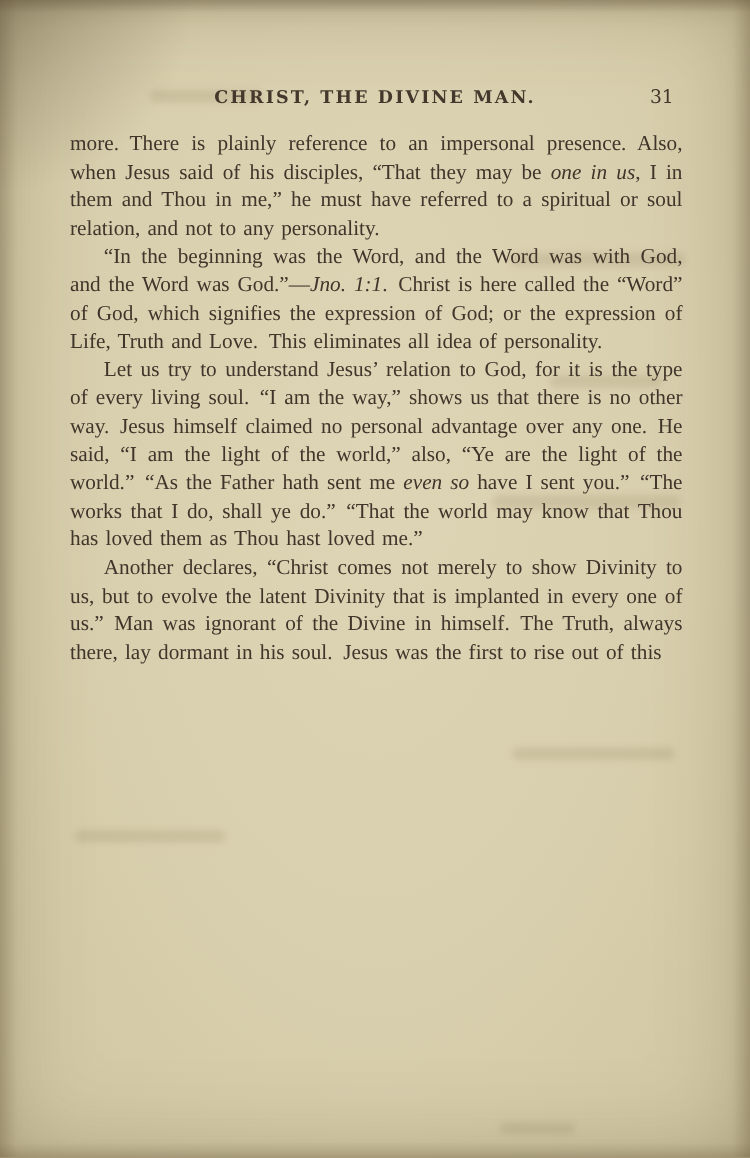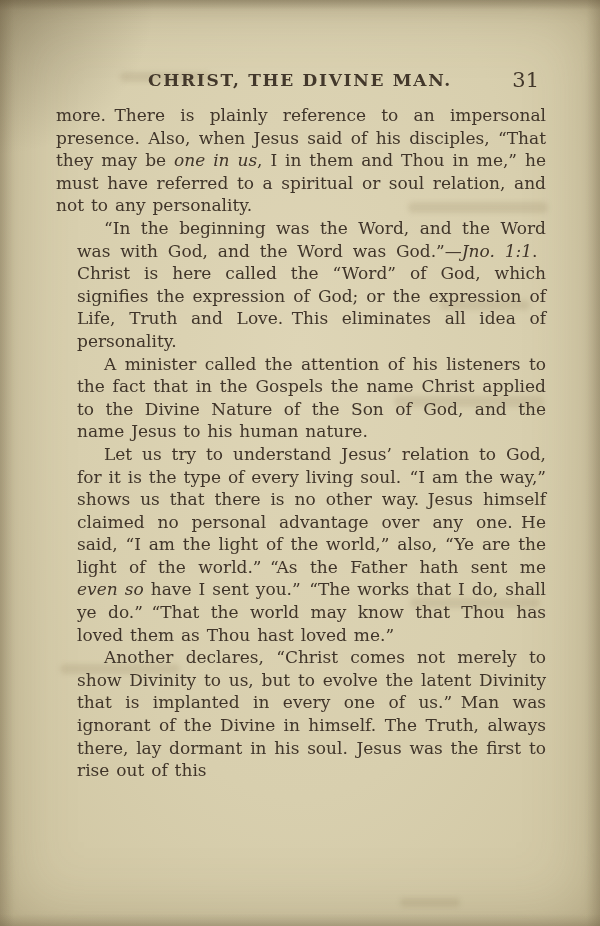--- a/index.html
+++ b/index.html
@@ -37,49 +37,49 @@
     top: 70px;
     left: 57px;
     right: 57px;
     height: 20px;
   }
   .head-title {
     position: absolute;
     left: 0;
     right: 0;
     text-align: center;
-    font-size: 17px;
+    font-size: 14px;
     font-weight: 700;
     letter-spacing: 1.7px;
     color: #43382b;
   }
   .head-pagenum {
     position: absolute;
     right: 4px;
     top: -2px;
-    font-size: 21px;
+    font-size: 15px;
     color: #43382b;
   }
   .page-body {
     position: absolute;
     top: 104px;
     left: 56px;
     width: 490px;
     text-align: justify;
     font-size: 17px;
     line-height: 22.6px;
     word-spacing: 1.5px;
     color: #40352a;
   }
   .para {
     margin: 0;
+    font-family: Liberation Serif, serif;
   }
   .para.indent {
     text-indent: 27px;
-    margin-left: 21px;
   }
   .para em {
     font-style: italic;
   }
   
   .ghost {
     position: absolute;
     filter: blur(2.5px);
     background: rgba(128, 110, 75, 0.16);
     border-radius: 6px;
@@ -101,18 +101,17 @@
 
   <div class="running-head">
     <div class="head-title">CHRIST, THE DIVINE MAN.</div>
     <div class="head-pagenum">31</div>
   </div>
 
   <div class="page-body">
 
   <p class="para"><span>more. There is plainly reference to an impersonal presence. Also, when Jesus said of his disciples, “That they may be </span><em>one in us</em><span>, I in them and Thou in me,” he must have referred to a spiritual or soul relation, and not to any personality.</span></p>
       <p class="para indent"><span>“In the beginning was the Word, and the Word was with God, and the Word was God.”—</span><em>Jno. 1:1</em><span>. Christ is here called the “Word” of God, which signifies the expression of God; or the expression of Life, Truth and Love. This eliminates all idea of personality.</span></p>
-      <p class="para indent"><span>A minister called the attention of his listeners to the fact that in the Gospels the name Christ applied to the Divine Nature of the Son of God, and the name Jesus to his human nature.</span></p>
       <p class="para indent"><span>Let us try to understand Jesus’ relation to God, for it is the type of every living soul. “I am the way,” shows us that there is no other way. Jesus himself claimed no personal advantage over any one. He said, “I am the light of the world,” also, “Ye are the light of the world.” “As the Father hath sent me </span><em>even so</em><span> have I sent you.” “The works that I do, shall ye do.” “That the world may know that Thou has loved them as Thou hast loved me.”</span></p>
       <p class="para indent"><span>Another declares, “Christ comes not merely to show Divinity to us, but to evolve the latent Divinity that is implanted in every one of us.” Man was ignorant of the Divine in himself. The Truth, always there, lay dormant in his soul. Jesus was the first to rise out of this</span></p>
     </div>
 
 </div>
 
 </body></html>

